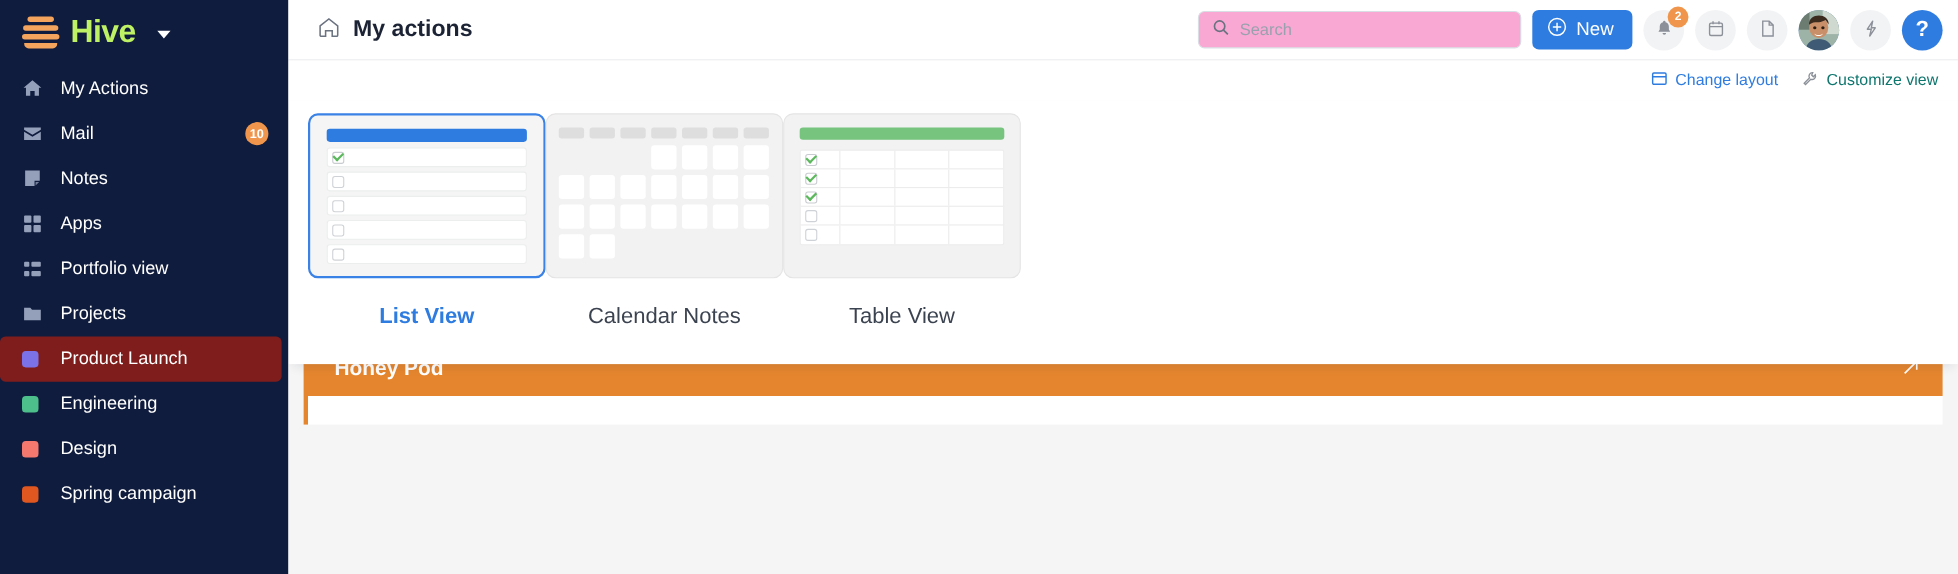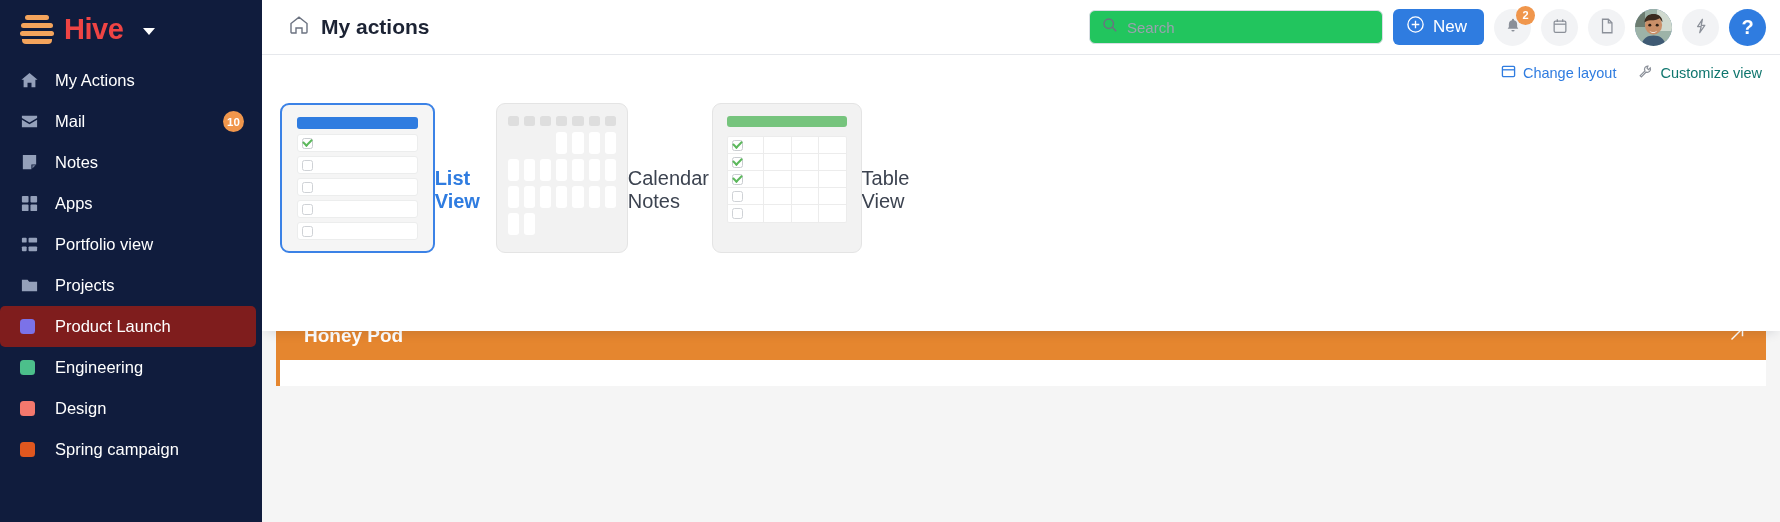--- a/index.html
+++ b/index.html
@@ -29,21 +29,21 @@
   .hive-mark {
     width: 34px; height: 30px;
     display: flex; flex-direction: column; justify-content: center;
     gap: 3px;
   }
   .hive-mark i { display:block; background:#f4a45c; border-radius:3px; height:5px; }
   .hive-mark i.b1 { width: 24px; margin-left: 5px; }
   .hive-mark i.b2 { width: 32px; margin-left: 1px; }
   .hive-mark i.b3 { width: 34px; margin-left: 0px; }
   .hive-mark i.b4 { width: 30px; margin-left: 2px; border-radius:0 0 4px 4px; }
-  .logo-text { font-size: 29px; font-weight: 700; letter-spacing: -0.5px; color:#ef4444; }
+  .logo-text { font-size: 29px; font-weight: 700; letter-spacing: -0.5px; color:#bef264; }
   .logo-caret {
     width:0;height:0;border-left:6px solid transparent;border-right:6px solid transparent;
     border-top:7px solid #ffffff; margin-left:10px; margin-top:4px;
   }
 
   .nav { padding-top: 2px; }
   .nav-item {
     height: 41px;
     display: flex; align-items: center;
     padding: 0 18px 0 20px;
@@ -82,21 +82,21 @@
   }
   .page-title-wrap { display:flex; align-items:center; gap:11px; }
   .page-title { font-size: 21px; font-weight: 600; color: #1c2334; }
 
   .topbar-right { margin-left:auto; display:flex; align-items:center; gap:10px; }
 
   .search-box {
     width: 294px; height: 34px;
     border: 1px solid #d9dde4; border-radius: 6px;
     display:flex; align-items:center; gap:9px; padding: 0 12px;
-    background:#22c55e;
+    background:#f9a8d4;
   }
   .search-box input {
     border:none; outline:none; font-size:15px; color:#2b3244; width:100%;
     font-family: "Liberation Sans", sans-serif; background:transparent;
   }
   .search-box input::placeholder { color:#9aa1ae; }
 
   .new-btn {
     background:#2f7ce0; color:#fff;
     height:36px; border-radius:6px; border:none;
@@ -138,21 +138,21 @@
   .view-overlay {
     position:absolute; left:0; top:91px; right:0;
     height: 240px;
     background:#ffffff;
     box-shadow: 0 6px 10px -4px rgba(20,30,60,0.13);
     z-index: 25;
     display:flex; align-items:flex-start;
     padding-left: 18px; padding-top: 12px;
   }
   .view-card-wrap {
-    width: 216px; display:flex; flex-direction:row; align-items:center;
+    width: 216px; display:flex; flex-direction:column; align-items:center;
     cursor:pointer;
   }
   .view-thumb {
     width: 216px; height: 150px;
     background:#f2f2f2; border:1px solid #e4e4e4; border-radius:9px;
     position:relative; overflow:hidden;
   }
   .view-card-wrap.active .view-thumb {
     border: 2px solid #3b82e6;
     background:#f5f5f5;

